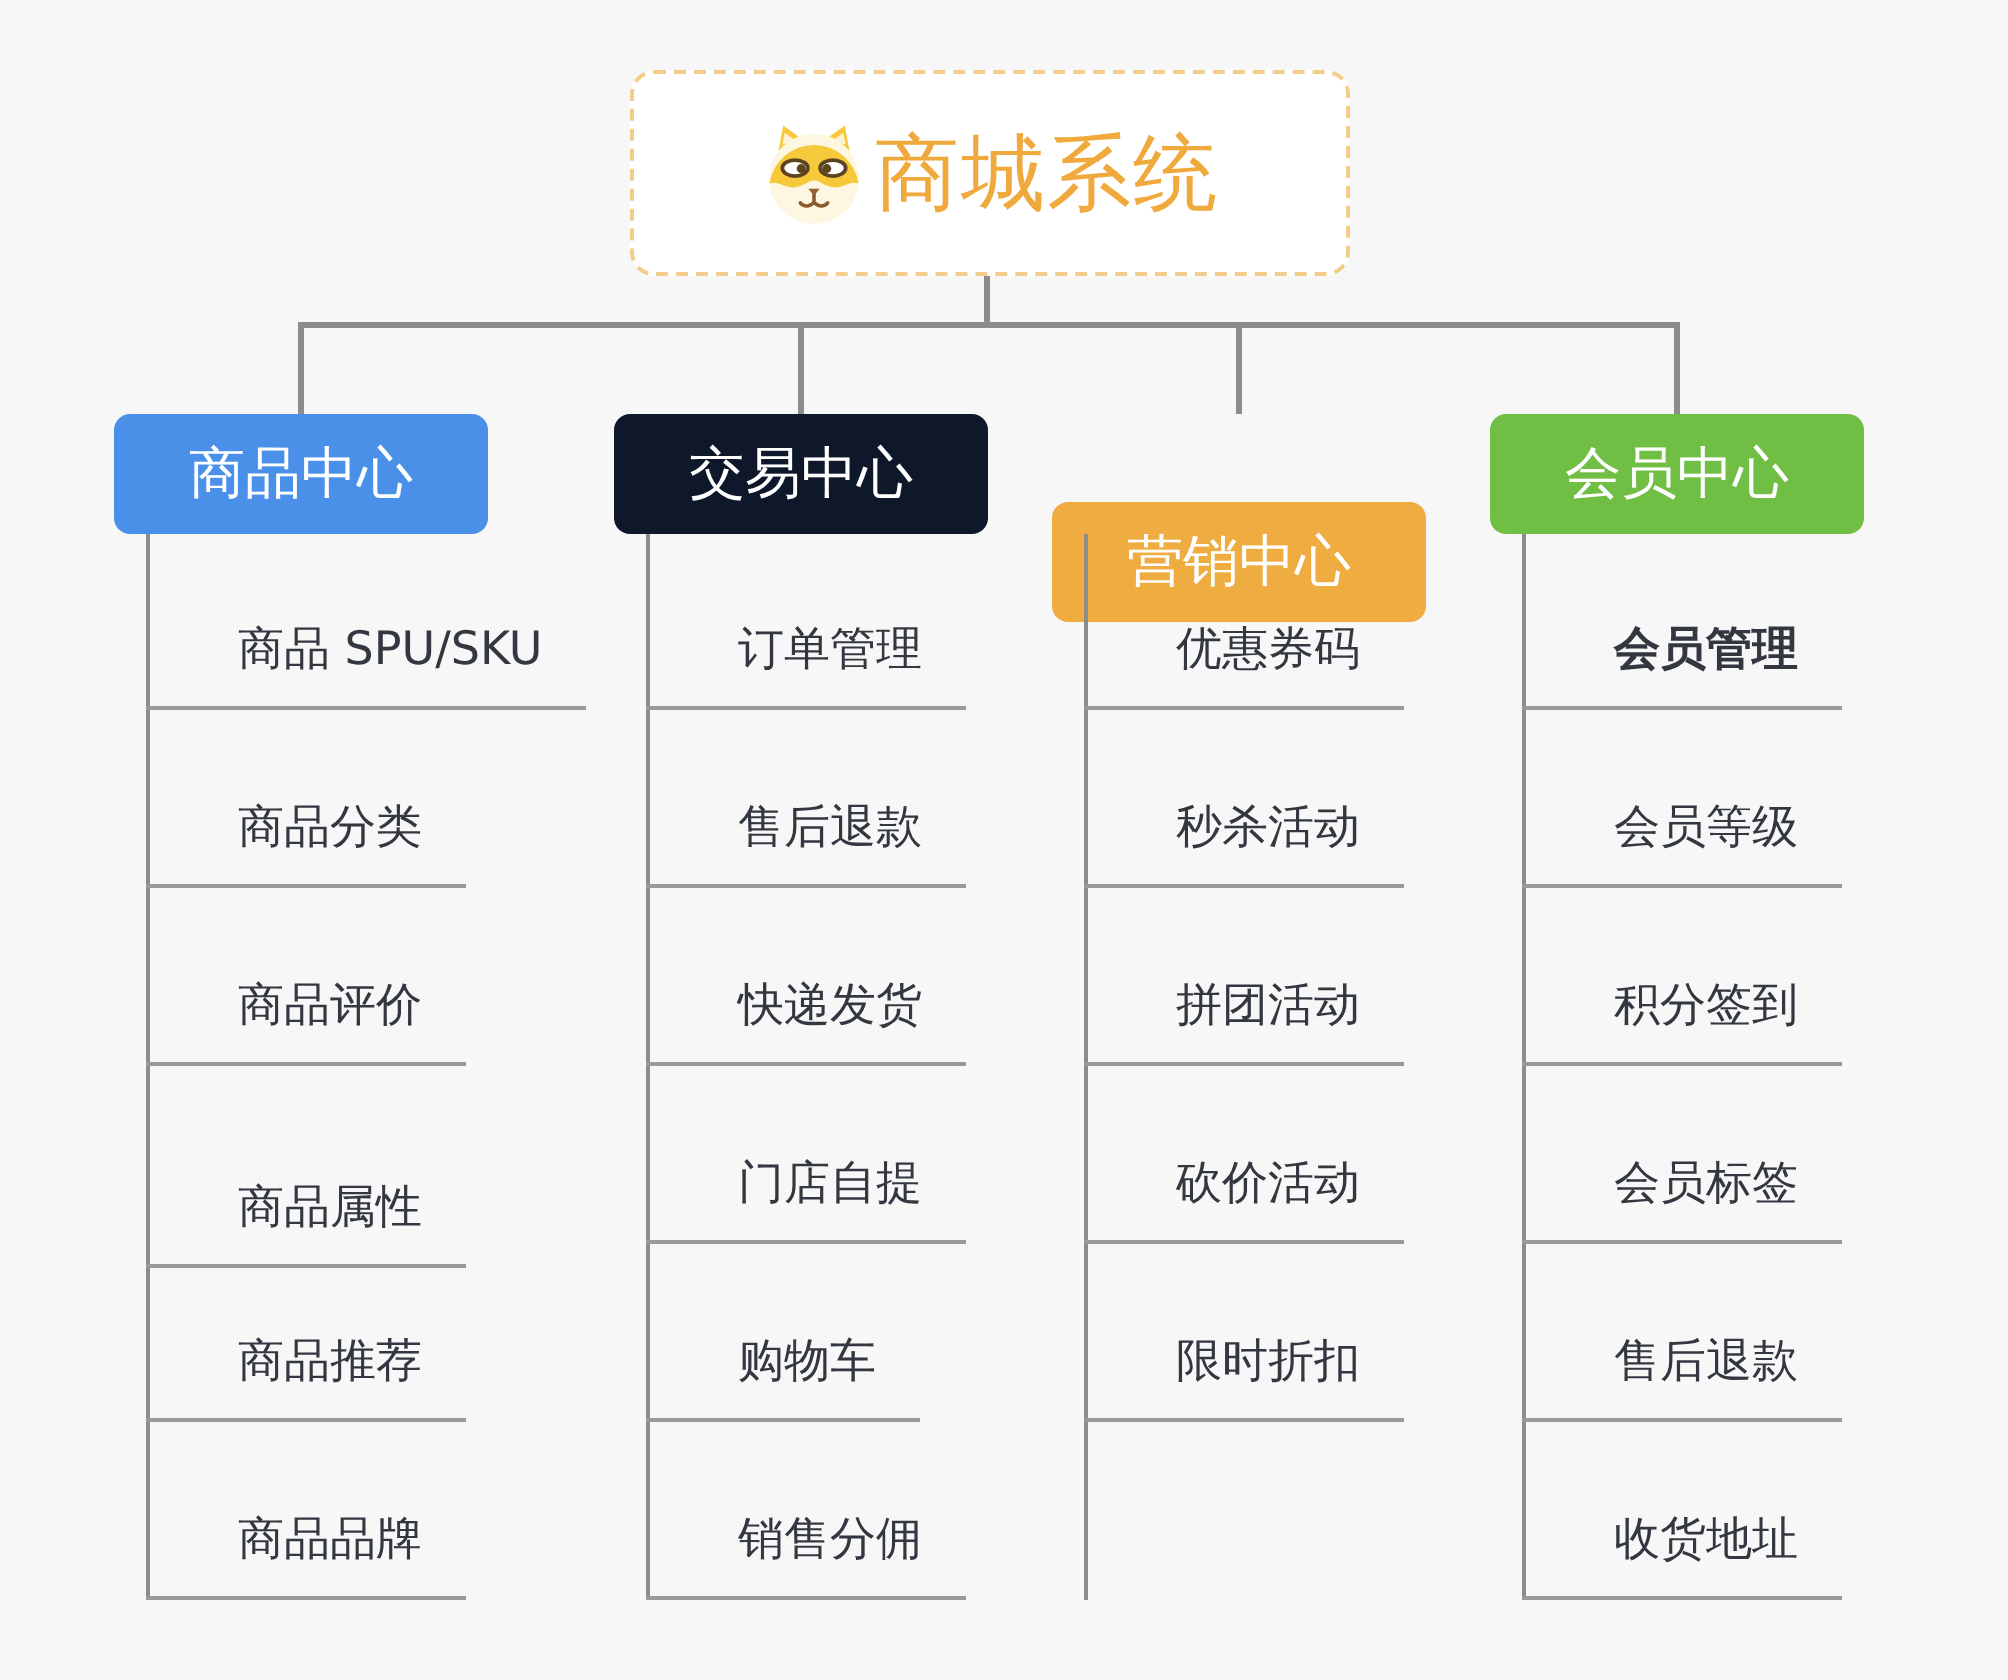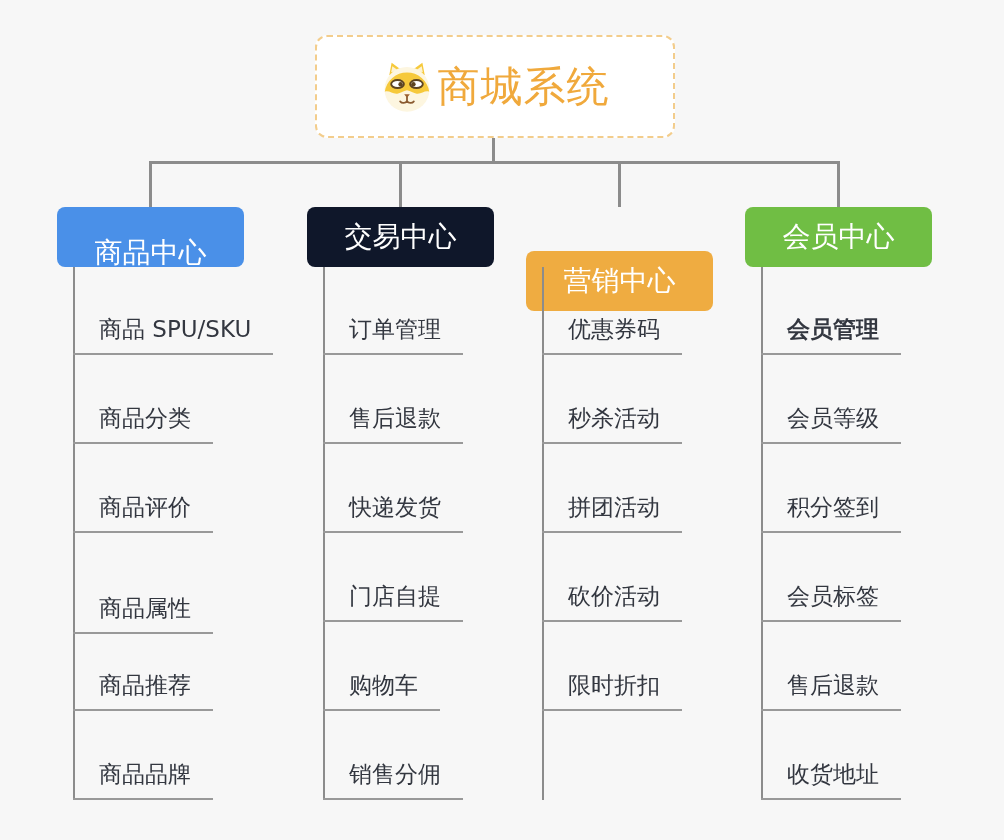--- a/index.html
+++ b/index.html
@@ -59,22 +59,22 @@
     font-size: 28px;
     line-height: 1;
     white-space: nowrap;
   }
   
   .child-node {
     position: absolute;
     height: 42px;
     box-sizing: border-box;
     display: flex;
-    align-items: center;
-    padding: 0 22px 6px 26px;
+    align-items: flex-start;
+    padding: 0 22px 6px 46px;
     border-bottom: 2px solid #999999;
     white-space: nowrap;
   }
   .child-label {
     font-size: 23px;
     line-height: 1.1;
     color: #333740;
   }
 </style>
 </head>
@@ -110,21 +110,21 @@
     </span>
     <span id="root-title">商城系统</span>
   </div>
 
 <div class="line" style="left: 491.5px; top: 138px; width: 3px; height: 26px; background: rgb(140, 140, 140);"></div>
     <div class="line" style="left: 149px; top: 161px; width: 691px; height: 3px; background: rgb(140, 140, 140);"></div>
     <div class="line" style="left: 149px; top: 161px; width: 3px; height: 46px; background: rgb(140, 140, 140);"></div>
     <div class="line" style="left: 399px; top: 161px; width: 3px; height: 46px; background: rgb(140, 140, 140);"></div>
     <div class="line" style="left: 618px; top: 161px; width: 3px; height: 46px; background: rgb(140, 140, 140);"></div>
     <div class="line" style="left: 837px; top: 161px; width: 3px; height: 46px; background: rgb(140, 140, 140);"></div>
-    <div class="branch-header" style="left: 57px; top: 207px; background: rgb(74, 144, 232); align-items: flex-end;">
+    <div class="branch-header" style="left: 57px; top: 207px; background: rgb(74, 144, 232);">
       <span class="branch-label">商品中心</span>
     </div>
     <div class="line" style="left: 73px; top: 267px; width: 2px; height: 533px; background: rgb(140, 140, 140);"></div>
     <div class="child-node" style="left: 73px; top: 313px; border-bottom-color: rgb(153, 153, 153);">
       <span class="child-label">商品 SPU/SKU</span>
     </div>
     <div class="child-node" style="left: 73px; top: 402px; border-bottom-color: rgb(153, 153, 153);">
       <span class="child-label">商品分类</span>
     </div>
     <div class="child-node" style="left: 73px; top: 491px; border-bottom-color: rgb(153, 153, 153);">

